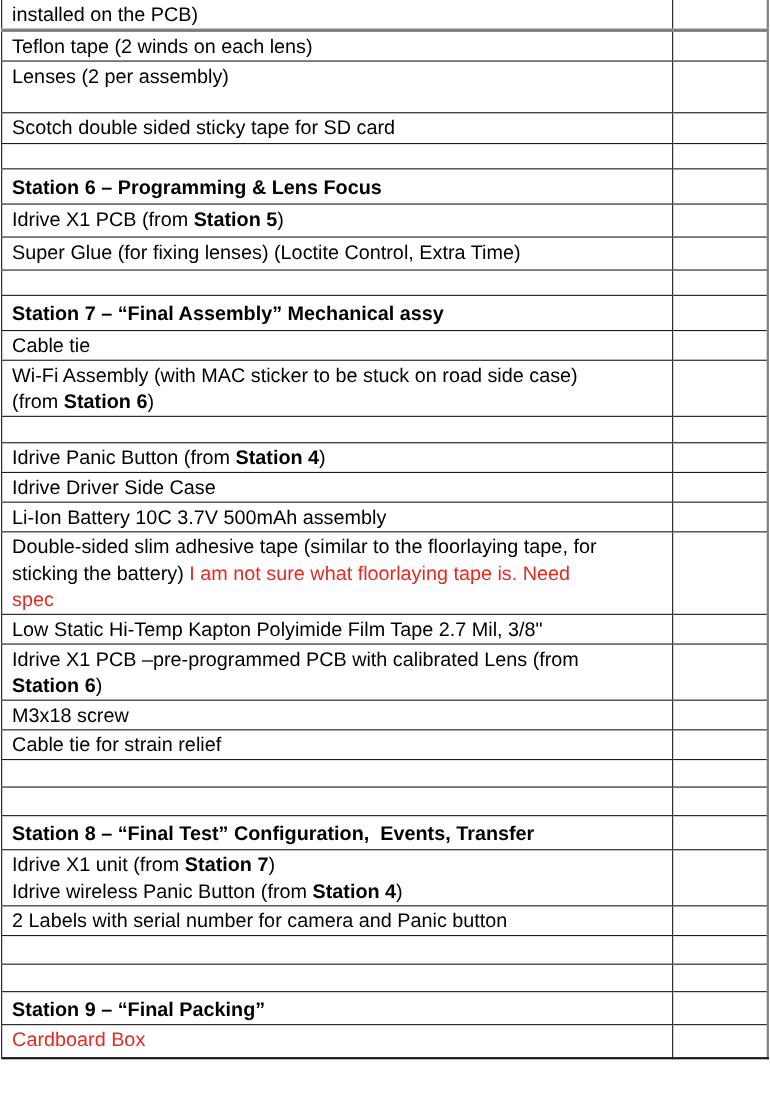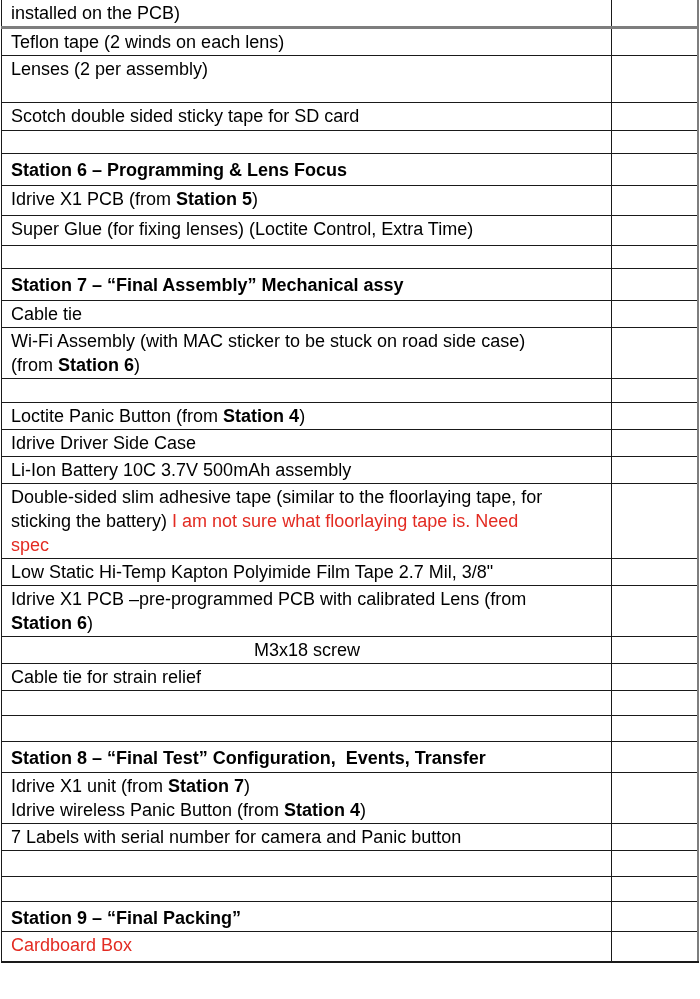--- a/index.html
+++ b/index.html
@@ -106,21 +106,21 @@
         <tr style="height: 49px;">
           <td class="item-cell"><span>Wi-Fi Assembly (with MAC sticker to be stuck on road side case)
 (from </span><span class="b">Station 6</span><span>)</span></td>
           <td class="qty-cell"></td>
         </tr>
         <tr style="height: 24px;">
           <td class="item-cell"></td>
           <td class="qty-cell"></td>
         </tr>
         <tr style="height: 25px;">
-          <td class="item-cell"><span>Loctite Panic Button (from </span><span class="b">Station 4</span><span>)</span></td>
+          <td class="item-cell"><span>Idrive Panic Button (from </span><span class="b">Station 4</span><span>)</span></td>
           <td class="qty-cell"></td>
         </tr>
         <tr style="height: 27px;">
           <td class="item-cell"><span>Idrive Driver Side Case</span></td>
           <td class="qty-cell"></td>
         </tr>
         <tr style="height: 25px;">
           <td class="item-cell"><span>Li-Ion Battery 10C 3.7V 500mAh assembly</span></td>
           <td class="qty-cell"></td>
         </tr>
@@ -132,21 +132,21 @@
         </tr>
         <tr style="height: 25px;">
           <td class="item-cell"><span>Low Static Hi-Temp Kapton Polyimide Film Tape 2.7 Mil, 3/8"</span></td>
           <td class="qty-cell"></td>
         </tr>
         <tr style="height: 45px;">
           <td class="item-cell"><span>Idrive X1 PCB –pre-programmed PCB with calibrated Lens (from
 </span><span class="b">Station 6</span><span>)</span></td>
           <td class="qty-cell"></td>
         </tr>
-        <tr style="height: 27px; text-align: center;">
+        <tr style="height: 27px;">
           <td class="item-cell"><span>M3x18 screw</span></td>
           <td class="qty-cell"></td>
         </tr>
         <tr style="height: 27px;">
           <td class="item-cell"><span>Cable tie for strain relief</span></td>
           <td class="qty-cell"></td>
         </tr>
         <tr style="height: 25px;">
           <td class="item-cell"></td>
           <td class="qty-cell"></td>
@@ -158,21 +158,21 @@
         <tr class="section" style="height: 31px;">
           <td class="item-cell"><span>Station 8 – “Final Test” Configuration,  Events, Transfer</span></td>
           <td class="qty-cell"></td>
         </tr>
         <tr style="height: 51px;">
           <td class="item-cell"><span>Idrive X1 unit (from </span><span class="b">Station 7</span><span>)
 Idrive wireless Panic Button (from </span><span class="b">Station 4</span><span>)</span></td>
           <td class="qty-cell"></td>
         </tr>
         <tr style="height: 27px;">
-          <td class="item-cell"><span>7 Labels with serial number for camera and Panic button</span></td>
+          <td class="item-cell"><span>2 Labels with serial number for camera and Panic button</span></td>
           <td class="qty-cell"></td>
         </tr>
         <tr style="height: 26px;">
           <td class="item-cell"></td>
           <td class="qty-cell"></td>
         </tr>
         <tr style="height: 25px;">
           <td class="item-cell"></td>
           <td class="qty-cell"></td>
         </tr>

